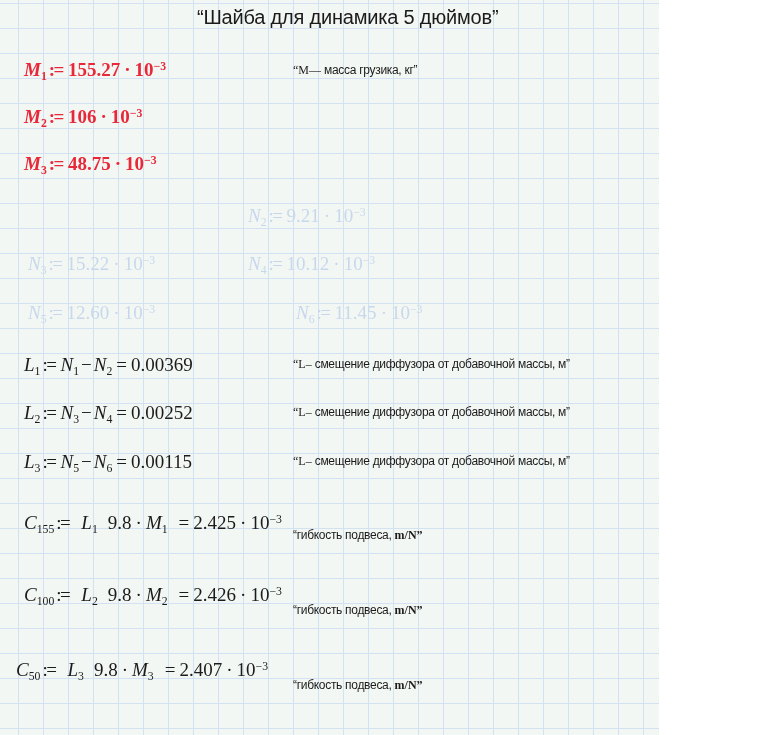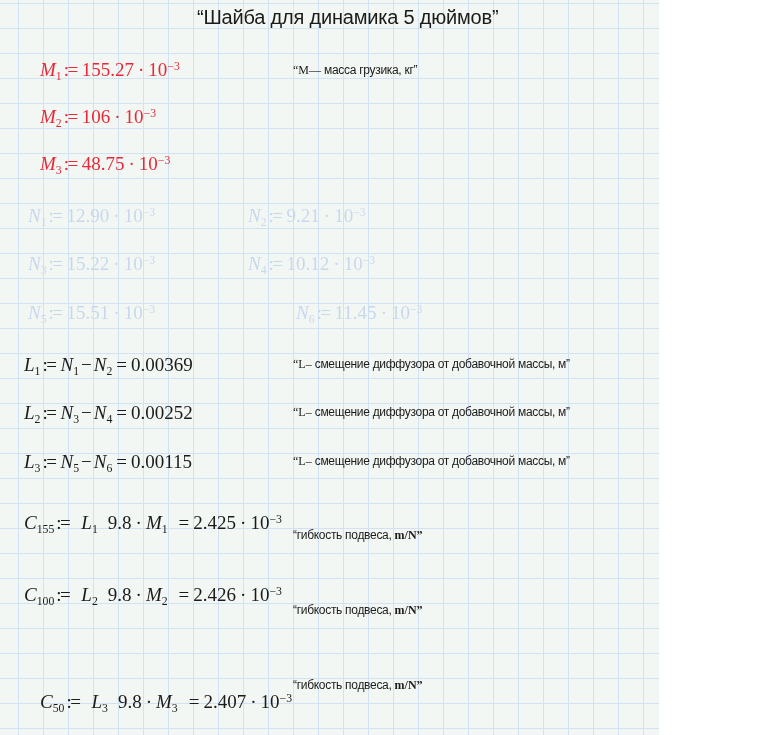--- a/index.html
+++ b/index.html
@@ -25,21 +25,21 @@
     letter-spacing: -0.2px;
   }
   .row {
     position: absolute;
     white-space: nowrap;
     font-family: "Liberation Serif", serif;
     font-size: 19px;
     line-height: 25px;
     color: var(--ink, #1b1b1b);
   }
-  .red { color: var(--red, #e82839); font-weight: normal; margin-left: 16px; }
+  .red { color: var(--red, #e82839); font-weight: bold; }
   .faded { color: var(--faded, #c8d8ec); }
   .var { font-style: italic; }
   sub.s { font-size: 0.62em; vertical-align: -0.32em; line-height: 0; }
   sup.e { font-size: 0.62em; vertical-align: 0.55em; line-height: 0; }
   .asn { letter-spacing: -1.5px; padding: 0 5px 0 2px; }
   .dot { padding: 0 4px; }
   .eq  { padding: 0 4px; }
   .mns { padding: 0 2px; }
   .comment {
     position: absolute;
@@ -79,34 +79,31 @@
   </div>
 
   <div class="row red" style="left:24px; top:104px;">
     <span class="var">M</span><sub class="s">2</sub><span class="asn">:=</span><span>106</span><span class="dot">·</span><span>10</span><sup class="e">−3</sup>
   </div>
 
   <div class="row red" style="left:24px; top:151px;">
     <span class="var">M</span><sub class="s">3</sub><span class="asn">:=</span><span>48.75</span><span class="dot">·</span><span>10</span><sup class="e">−3</sup>
   </div>
 
-  <div class="row faded" style="left:28px; top:203px;">
-    <span class="var">N</span><sub class="s">1</sub><span class="asn">:=</span><span>12.90</span><span class="dot">·</span><span>10</span><sup class="e">−3</sup>
-  </div>
   <div class="row faded" style="left:248px; top:203px;">
     <span class="var">N</span><sub class="s">2</sub><span class="asn">:=</span><span>9.21</span><span class="dot">·</span><span>10</span><sup class="e">−3</sup>
   </div>
   <div class="row faded" style="left:28px; top:251px;">
     <span class="var">N</span><sub class="s">3</sub><span class="asn">:=</span><span>15.22</span><span class="dot">·</span><span>10</span><sup class="e">−3</sup>
   </div>
   <div class="row faded" style="left:248px; top:251px;">
     <span class="var">N</span><sub class="s">4</sub><span class="asn">:=</span><span>10.12</span><span class="dot">·</span><span>10</span><sup class="e">−3</sup>
   </div>
   <div class="row faded" style="left:28px; top:300px;">
-    <span class="var">N</span><sub class="s">5</sub><span class="asn">:=</span><span>15.51</span><span class="dot">·</span><span>10</span><sup class="e">−3</sup>
+    <span class="var">N</span><sub class="s">5</sub><span class="asn">:=</span><span>12.60</span><span class="dot">·</span><span>10</span><sup class="e">−3</sup>
   </div>
   <div class="row faded" style="left:248px; top:300px;margin-left:48px;">
     <span class="var">N</span><sub class="s">6</sub><span class="asn">:=</span><span>11.45</span><span class="dot">·</span><span>10</span><sup class="e">−3</sup>
   </div>
 
   <div class="row" style="left:24px; top:352px;">
     <span class="var">L</span><sub class="s">1</sub><span class="asn">:=</span><span class="var">N</span><sub class="s">1</sub><span class="mns">−</span><span class="var">N</span><sub class="s">2</sub><span class="eq">=</span><span>0.00369</span>
   </div>
   <div class="comment" style="left:293px; top:353px;">
     <span class="serifseg">“L–</span><span> смещение диффузора от добавочной массы, м”</span>
@@ -145,21 +142,21 @@
       <span class="fnum"><span class="var">L</span><sub class="s">2</sub></span>
       <span class="fbar"></span>
       <span class="fden"><span>9.8</span><span class="dot">·</span><span class="var">M</span><sub class="s">2</sub></span>
     </span>
     <span class="inlinegrp"><span class="eq">=</span><span>2.426</span><span class="dot">·</span><span>10</span><sup class="e">−3</sup></span>
   </div>
   <div class="comment" style="left:293px; top:599px;">
     <span>“гибкость подвеса, </span><span class="unitseg">m/N”</span>
   </div>
 
-  <div class="row cblock" style="left:40px; top:657px;margin-top:32px;">
+  <div class="row cblock" style="left:16px; top:657px;">
     <span class="inlinegrp"><span class="var">C</span><sub class="s">50</sub><span class="asn">:=</span></span>
     <span class="frac">
       <span class="fnum"><span class="var">L</span><sub class="s">3</sub></span>
       <span class="fbar"></span>
       <span class="fden"><span>9.8</span><span class="dot">·</span><span class="var">M</span><sub class="s">3</sub></span>
     </span>
     <span class="inlinegrp"><span class="eq">=</span><span>2.407</span><span class="dot">·</span><span>10</span><sup class="e">−3</sup></span>
   </div>
   <div class="comment" style="left:293px; top:674px;">
     <span>“гибкость подвеса, </span><span class="unitseg">m/N”</span>

